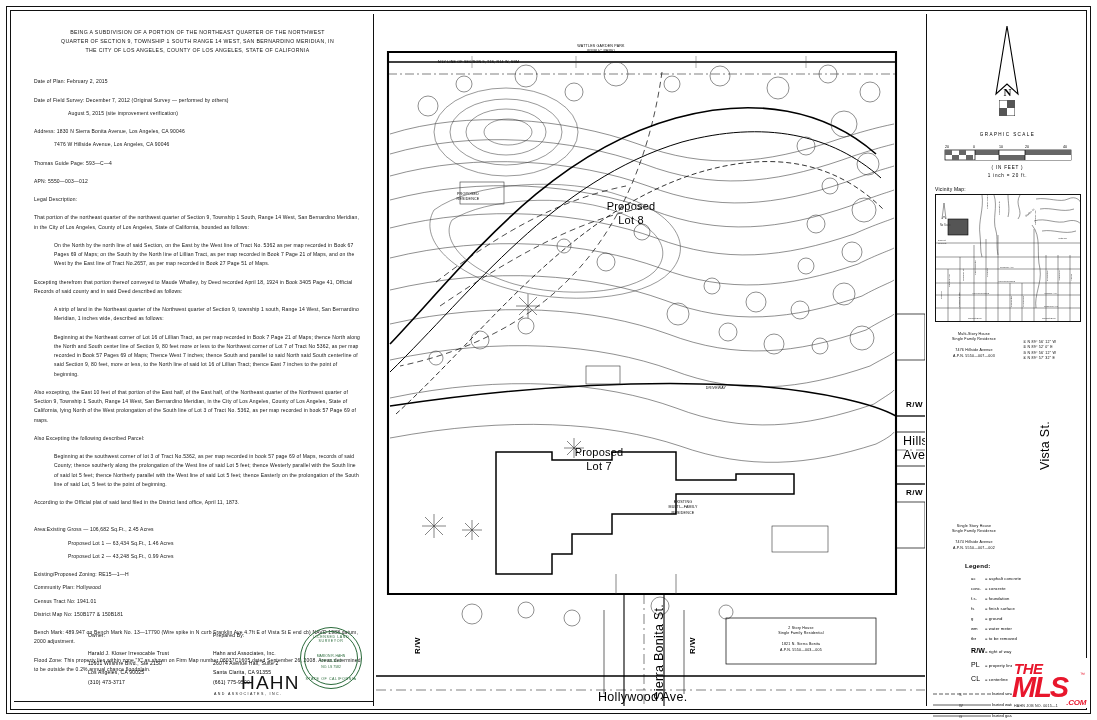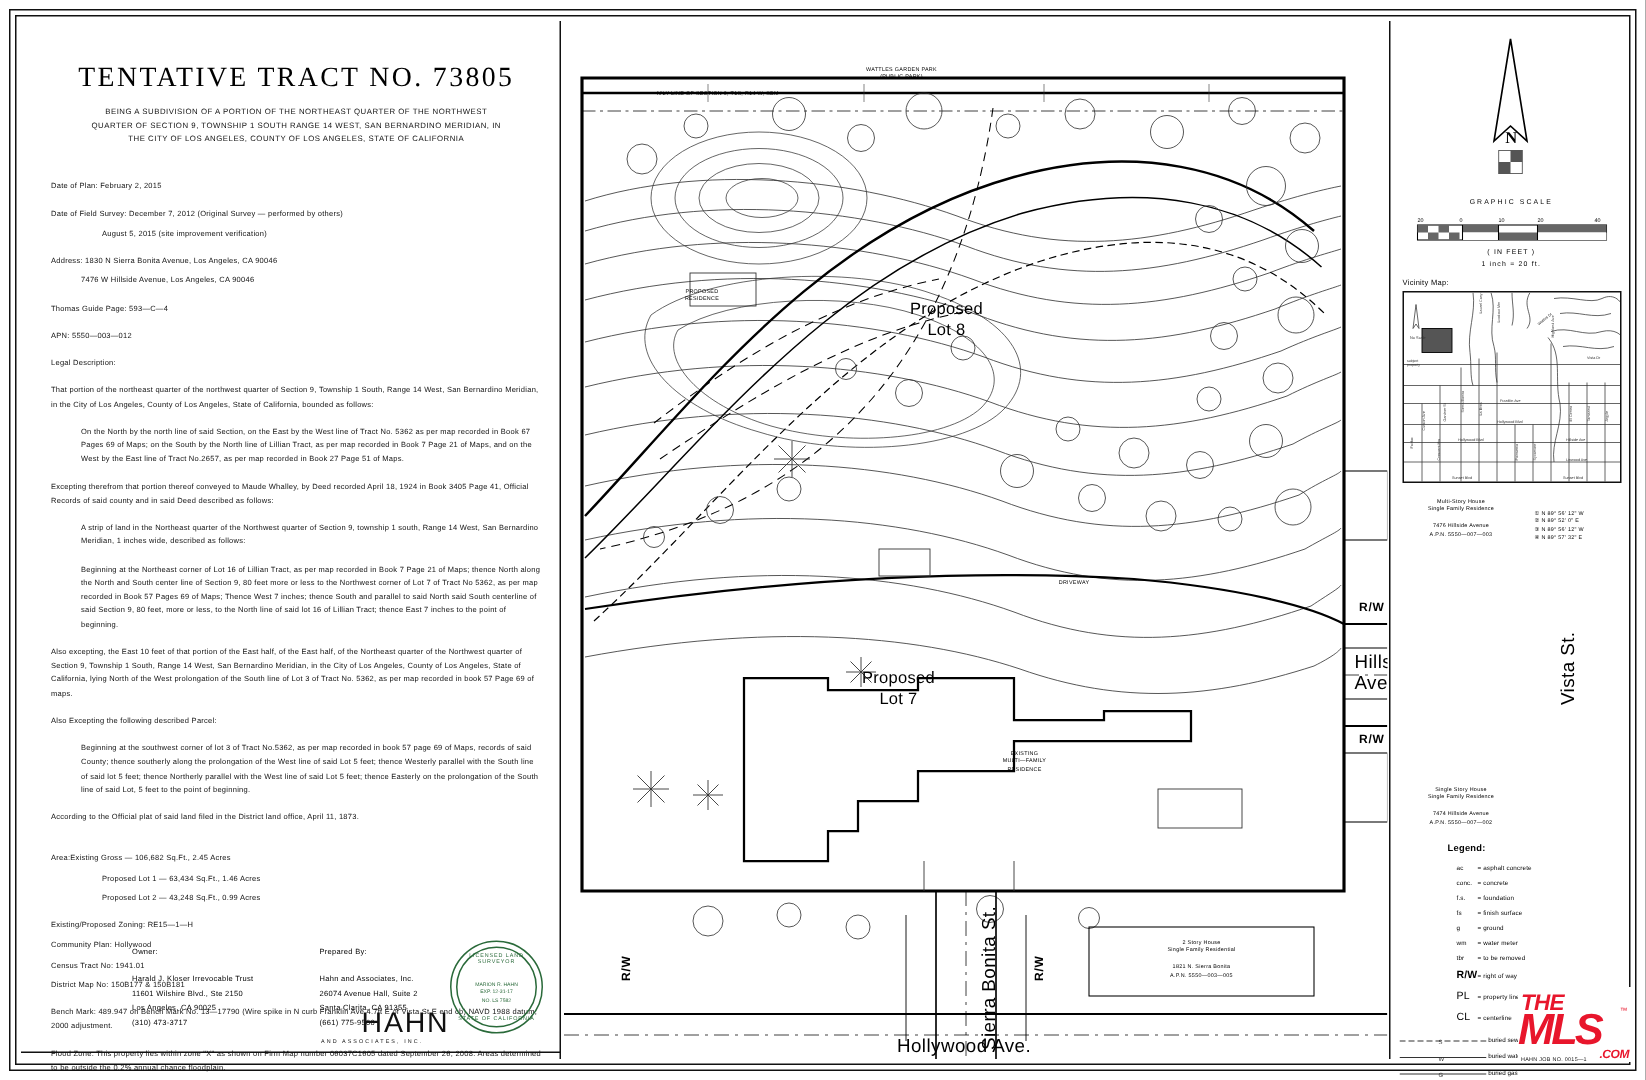--- a/index.html
+++ b/index.html
@@ -164,21 +164,20 @@
 </head>
 <body>
 
 <div id="sheet">
 
   <div class="border-outer"></div>
   <div class="border-inner"></div>
 
   <div id="left-col">
 
-    <div class="doc-title">TENTATIVE TRACT NO. 73805</div>
     <div class="doc-sub">BEING A SUBDIVISION OF A PORTION OF THE NORTHEAST QUARTER OF THE NORTHWEST QUARTER OF SECTION 9, TOWNSHIP 1 SOUTH RANGE 14 WEST, SAN BERNARDINO MERIDIAN, IN THE CITY OF LOS ANGELES, COUNTY OF LOS ANGELES, STATE OF CALIFORNIA</div>
 
     <div class="blk">
       <p class="tight">Date of Plan: February 2, 2015</p>
       <div class="gap-s"></div>
       <p class="tight">Date of Field Survey: December 7, 2012 (Original Survey — performed by others)</p>
       <p class="indent2">August 5, 2015 (site improvement verification)</p>
       <p class="tight">Address: 1830 N Sierra Bonita Avenue, Los Angeles, CA 90046</p>
       <p class="indent1">7476 W Hillside Avenue, Los Angeles, CA 90046</p>
       <p>Thomas Guide Page: 593—C—4</p>

